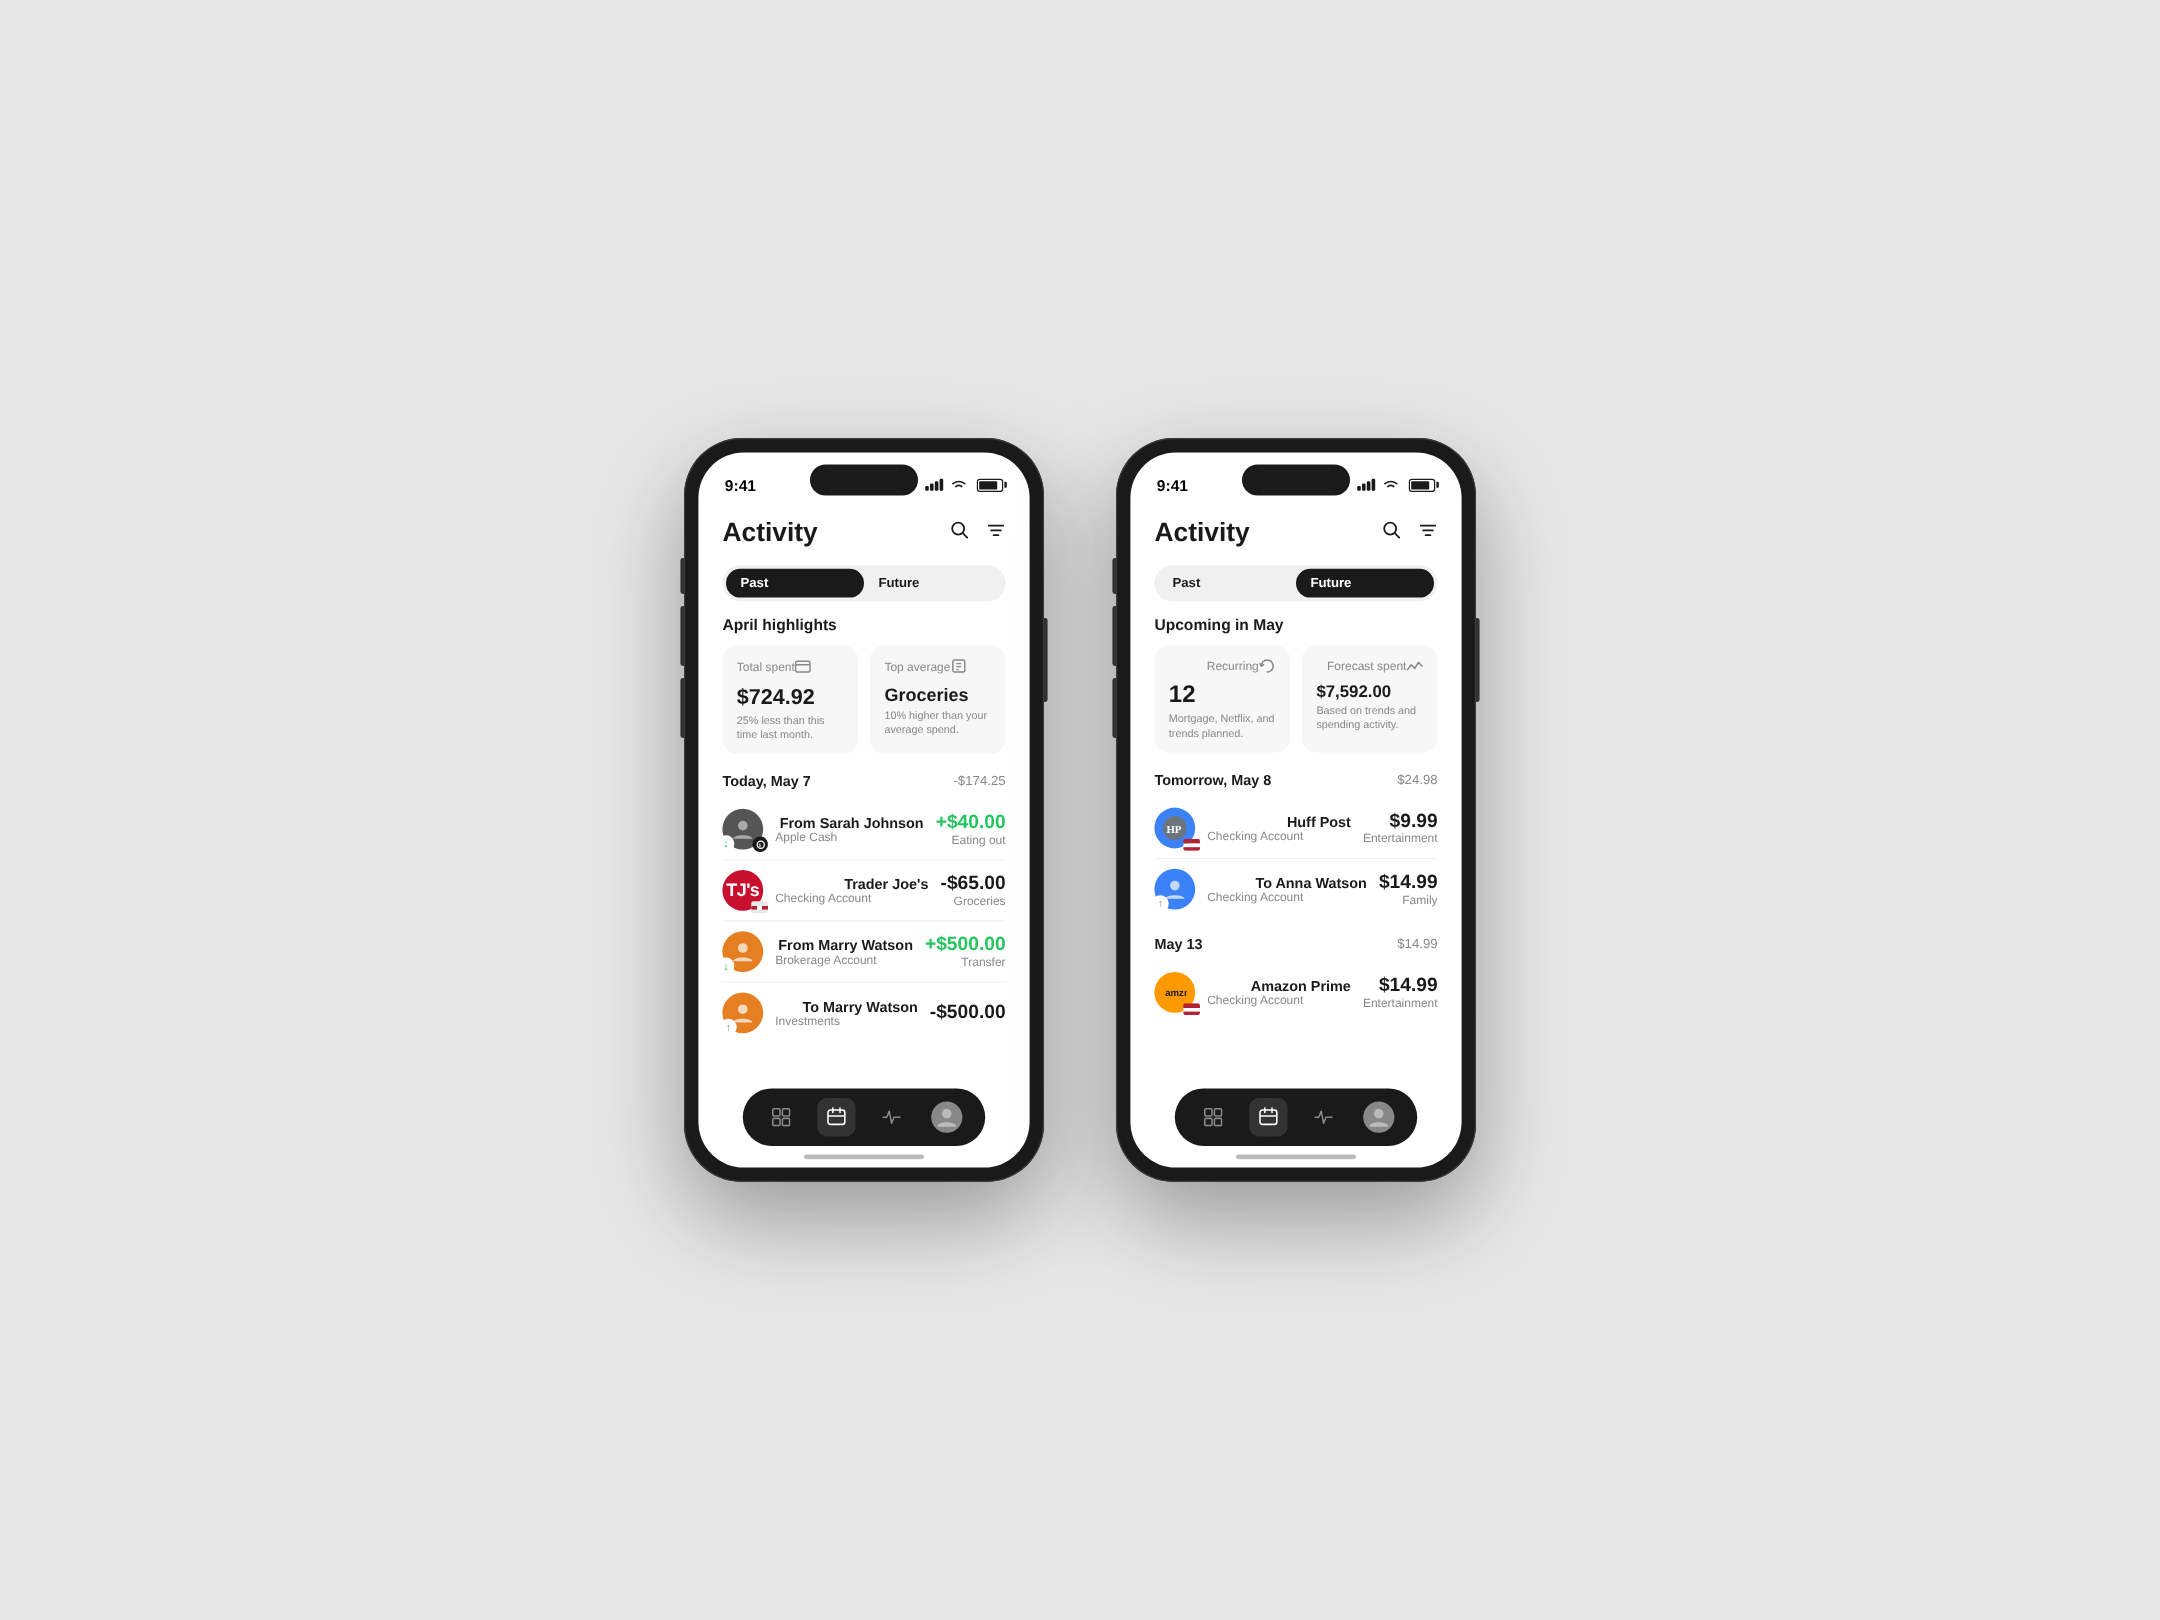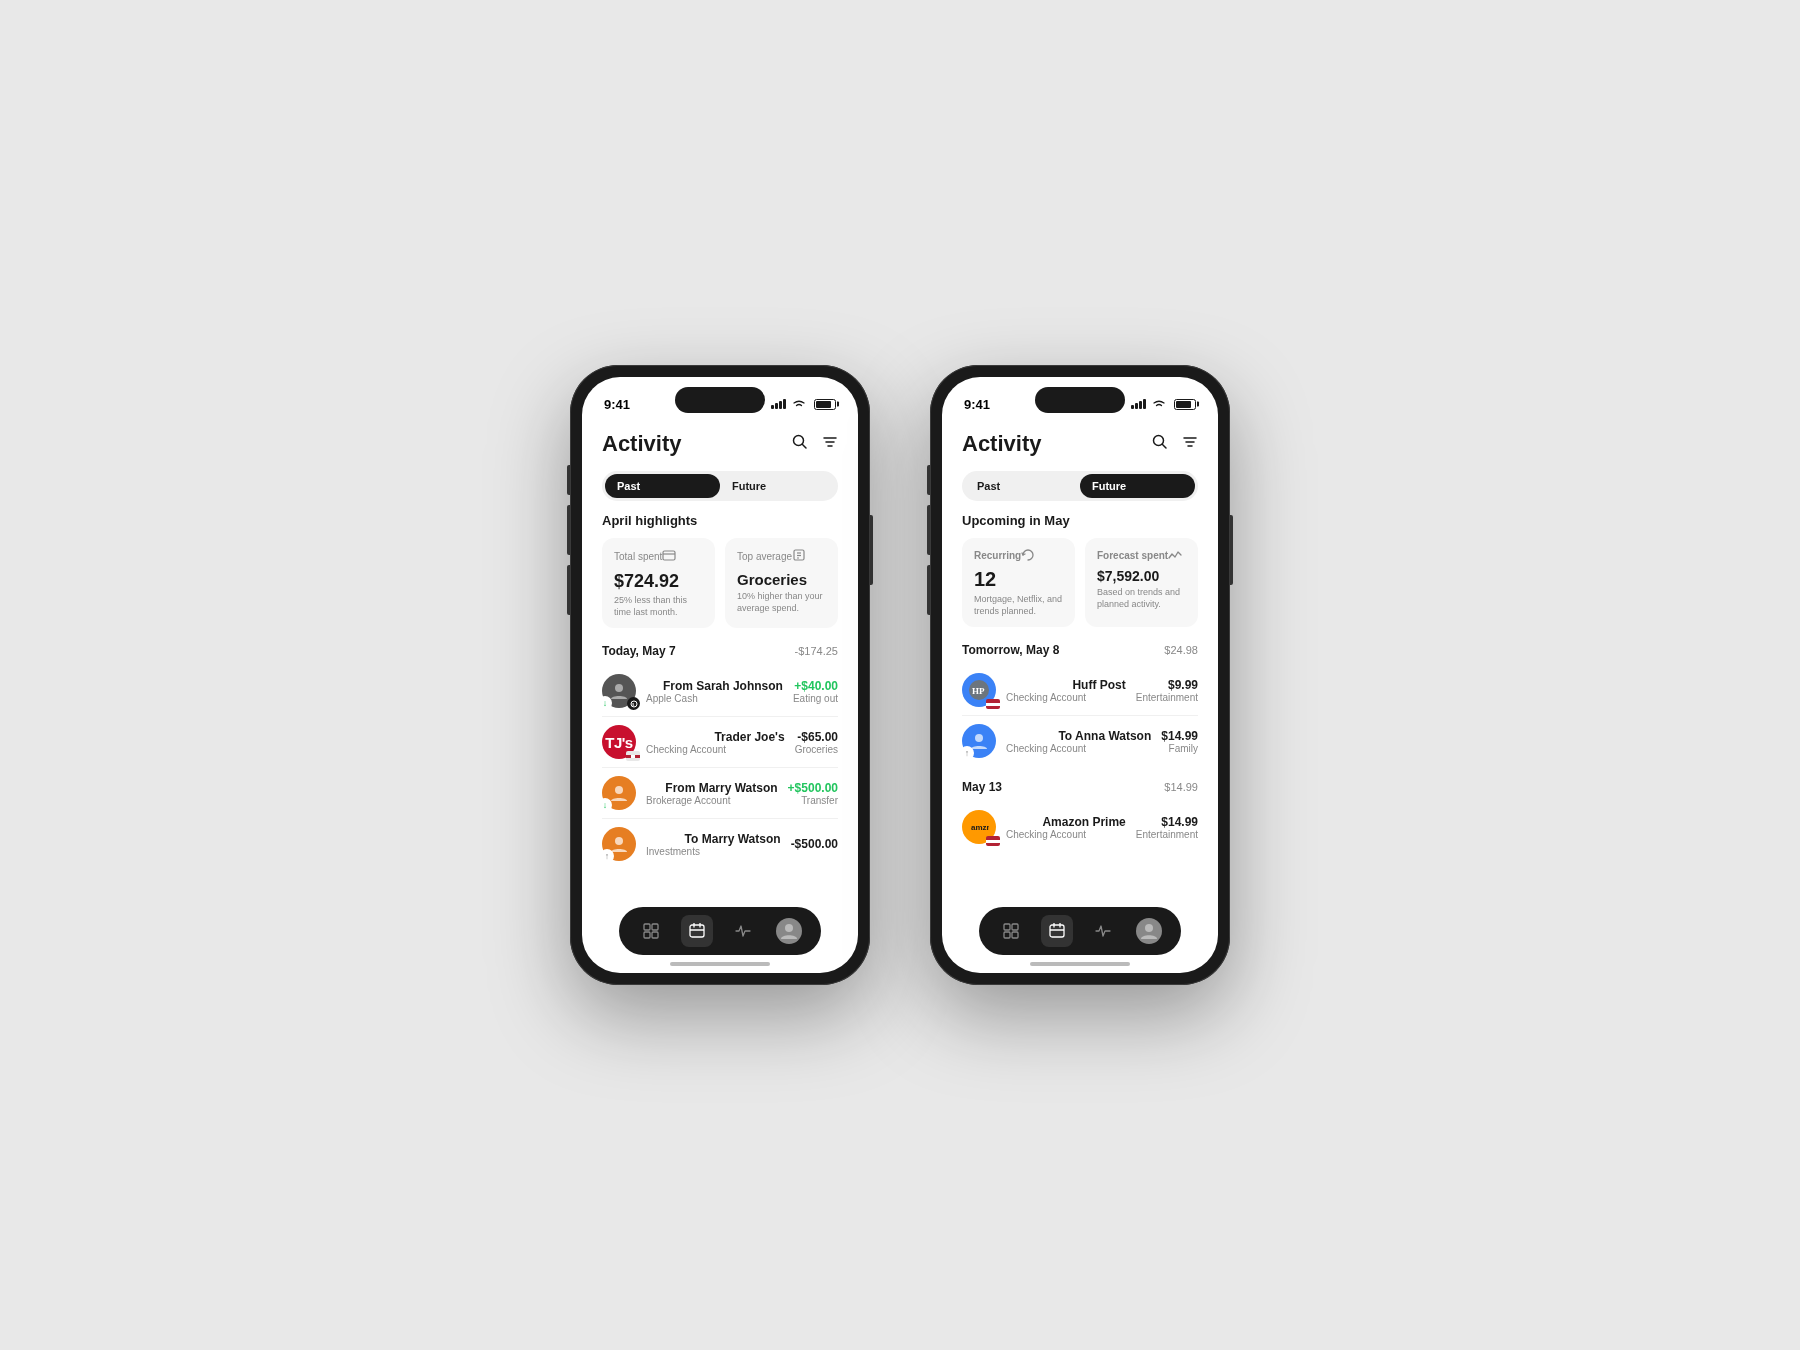--- a/index.html
+++ b/index.html
@@ -295,21 +295,21 @@
     }
     .tx-account {
       font-size: 10px;
       color: #888;
     }
     .tx-amounts {
       text-align: right;
       flex-shrink: 0;
     }
     .tx-amount {
-      font-size: 12px;
+      font-size: 16px;
       font-weight: 600;
     }
     .tx-amount.positive { color: #22c55e; }
     .tx-amount.negative { color: #1a1a1a; }
     .tx-category {
       font-size: 10px;
       color: #888;
     }
     
     .bottom-nav {
@@ -345,23 +345,23 @@
     }
     .upcoming-card {
       flex: 1;
       background: #f7f7f7;
       border-radius: 12px;
       padding: 10px 12px;
     }
     .upcoming-label {
       font-size: 10px;
       color: #888;
-      font-weight: 700;
-      display: flex;
-      justify-content: flex-start;
+      font-weight: 400;
+      display: flex;
+      justify-content: flex-end;
       align-items: center;
       margin-bottom: 6px;
     }
     .upcoming-value {
       font-size: 20px;
       font-weight: 700;
       color: #1a1a1a;
       margin-bottom: 3px;
     }
     .upcoming-sub {
@@ -713,21 +713,21 @@
               <div class="upcoming-sub">Mortgage, Netflix, and trends planned.</div>
             </div>
             <div class="upcoming-card">
               <div class="upcoming-label">
                 <span>Forecast spent</span>
                 <svg width="14" height="14" viewBox="0 0 14 14" fill="none">
                   <polyline points="1,10 4,6 7,9 10,4 13,7" stroke="#888" stroke-width="1.3" fill="none" stroke-linecap="round" stroke-linejoin="round"></polyline>
                 </svg>
               </div>
               <div class="upcoming-value" style="font-size:14px">$7,592.00</div>
-              <div class="upcoming-sub">Based on trends and planned activity.</div>
+              <div class="upcoming-sub">Based on trends and spending activity.</div>
             </div>
           </div>
 
           <div class="tx-group">
             <div class="tx-group-header">
               <span class="tx-group-date">Tomorrow, May 8</span>
               <span class="tx-group-total">$24.98</span>
             </div>
 
             <div class="tx-item">

